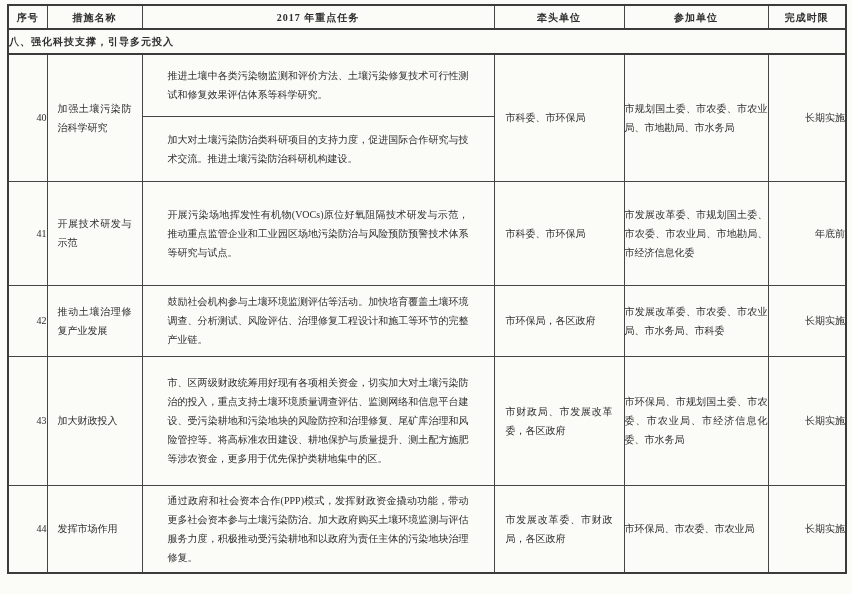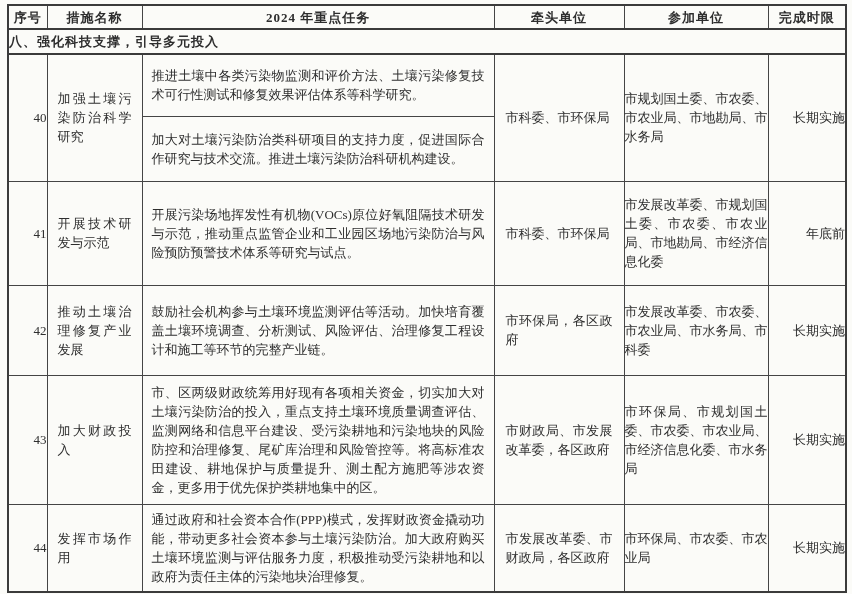--- a/index.html
+++ b/index.html
@@ -13,42 +13,42 @@
   .page { padding: 4px 7px 8px 7px; }
   table.doc-table {
     border-collapse: collapse;
     table-layout: fixed;
     width: 838px;
     background: transparent;
   }
   .doc-table th, .doc-table td {
     border: 1px solid #454545;
     vertical-align: middle;
-    font-size: 13px;
+    font-size: 10px;
     line-height: 19px;
   }
   
   table.doc-table { border: 2px solid #3b3b3b; }
   .doc-table thead th {
     font-weight: bold;
     text-align: center;
     height: 24px;
     border-bottom: 2px solid #3b3b3b;
     letter-spacing: 1px;
   }
   tr.section-row td {
     font-weight: bold;
     text-align: left;
     height: 25px;
     border-bottom: 2px solid #3b3b3b;
     letter-spacing: 1px;
   }
   td.c-no { text-align: right; }
   td.c-name { text-align: justify; text-align-last: left; padding: 16px 10px; }
-  td.c-task { text-align: justify; text-align-last: left; padding: 5px 9px; }
+  td.c-task { text-align: justify; text-align-last: left; padding: 5px 25px; }
   td.c-lead { text-align: justify; text-align-last: left; padding: 16px 11px; }
   td.c-part { text-align: justify; text-align-last: left; padding: 4px 0; }
   td.c-deadline { text-align: right; }
   tr.r40a td.c-task { height: 62px; }
   tr.r40b td.c-task { height: 65px; }
   tr.r41 td { height: 104px; }
   tr.r42 td { height: 70px; }
   tr.r43 td { height: 129px; }
   tr.r44 td { height: 88px; }
 </style>
@@ -62,21 +62,21 @@
       <col style="width:95px">
       <col style="width:352px">
       <col style="width:130px">
       <col style="width:144px">
       <col style="width:78px">
     </colgroup>
     <thead>
       <tr>
         <th>序号</th>
         <th>措施名称</th>
-        <th>2024 年重点任务</th>
+        <th>2017 年重点任务</th>
         <th>牵头单位</th>
         <th>参加单位</th>
         <th>完成时限</th>
       </tr>
     </thead>
     <tbody>
       <tr class="section-row">
         <td colspan="6">八、强化科技支撑，引导多元投入</td>
       </tr>
 

